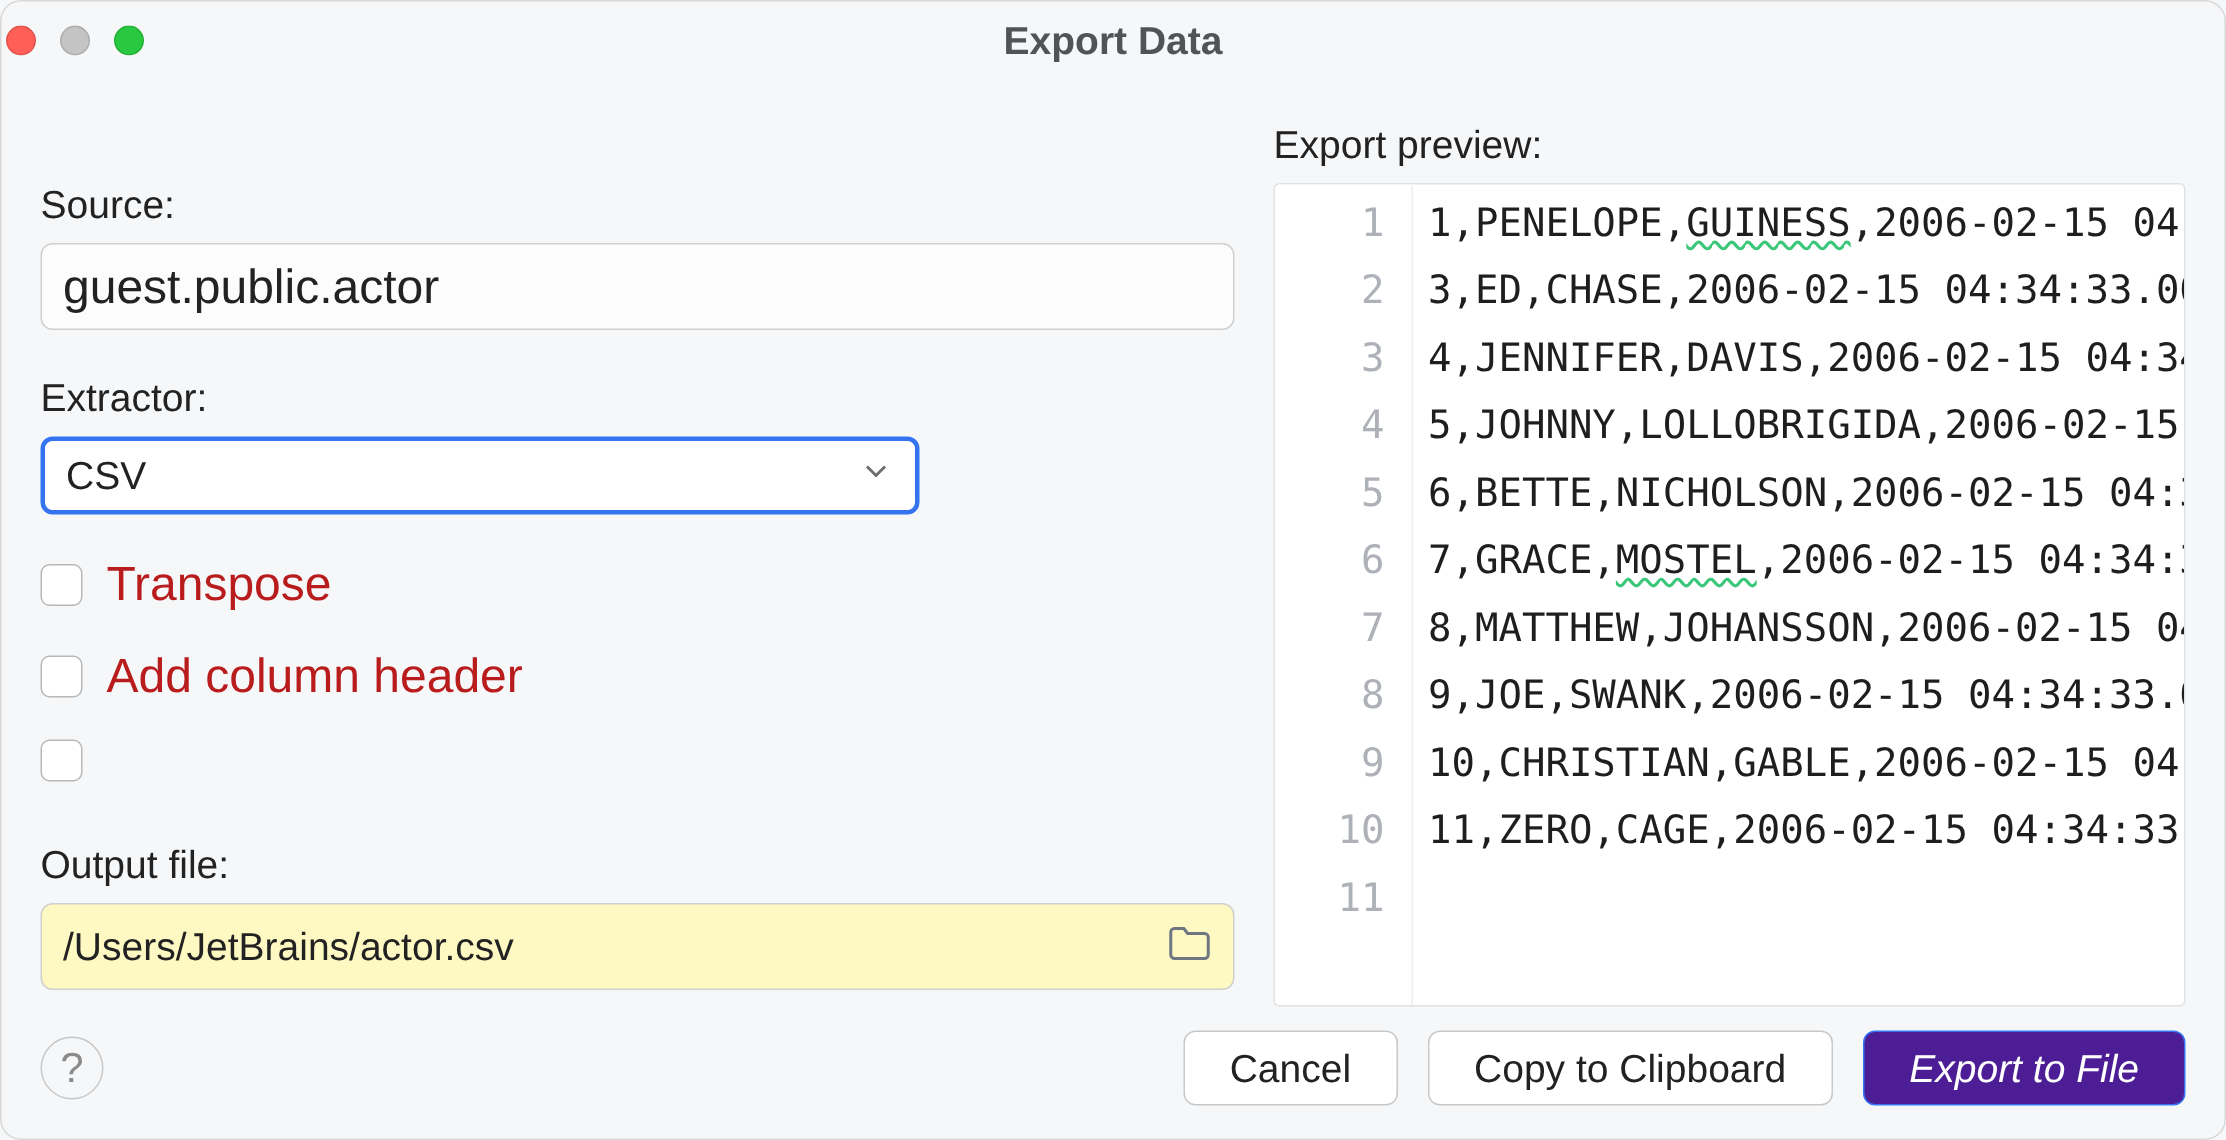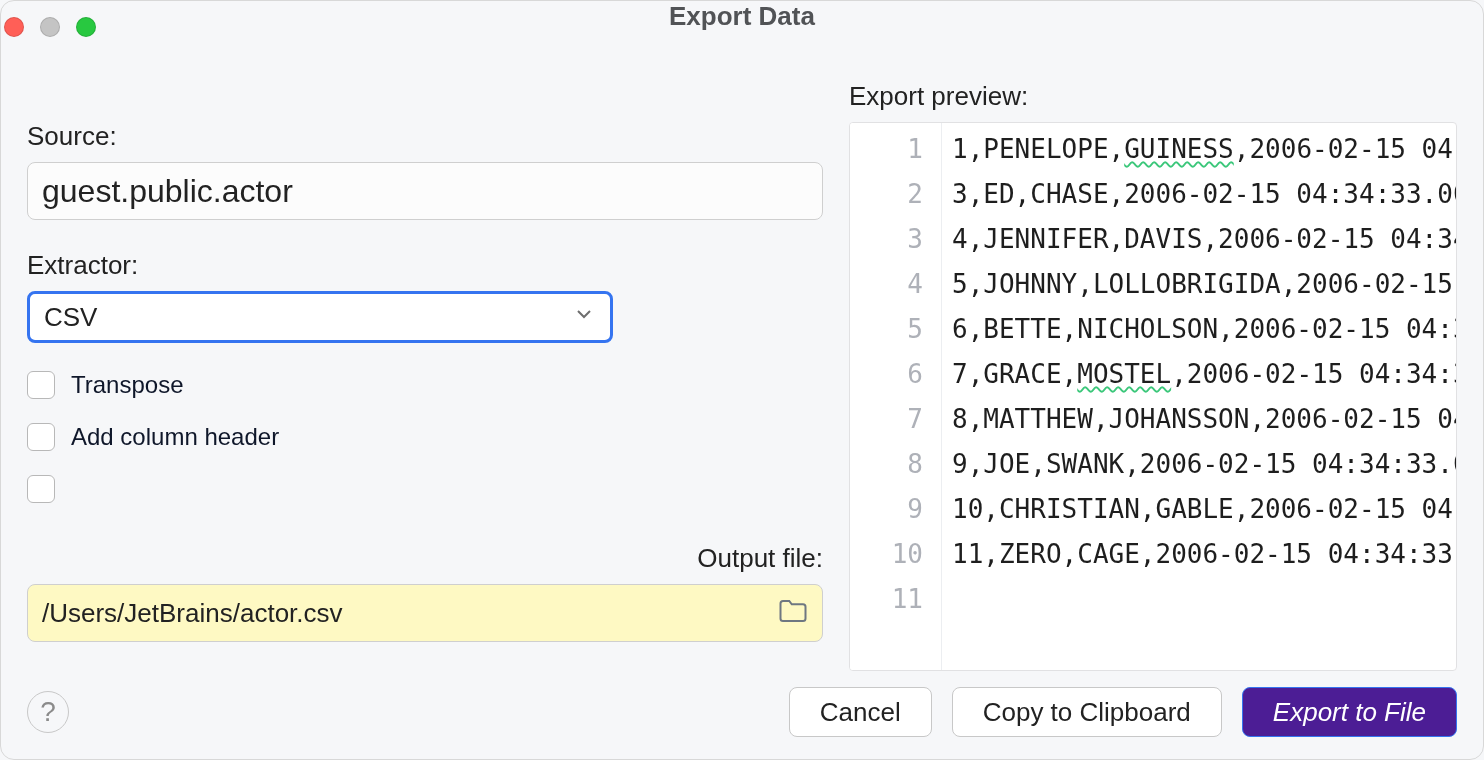--- a/index.html
+++ b/index.html
@@ -10,20 +10,21 @@
       height: 760px;
       overflow: hidden;
       display: flex;
       flex-direction: column;
       border-radius: 14px;
       border: 1px solid #d8d8d8;
     }
     .titlebar {
       height: 52px;
       display: flex;
+      align-items: center;
       position: relative;
       padding: 0 3px;
     }
     .traffic-lights {
       display: flex;
       gap: 16px;
       align-items: center;
     }
     .tl { width: 20px; height: 20px; border-radius: 50%; border: 0.5px solid rgba(0,0,0,0.12); }
     .tl.red { background: #ff5f57; }
@@ -87,22 +88,22 @@
       gap: 16px;
       margin: 12px 0;
     }
     .checkbox {
       width: 28px; height: 28px;
       border: 1.5px solid #b8b8b8;
       border-radius: 6px;
       background: #fff;
       cursor: pointer;
     }
-    .check-label { font-size: 24px; color: #0f172a; }
-    .output-wrap { margin-top: 28px; text-align: right; }
+    .check-label { font-size: 32px; color: #b91c1c; }
+    .output-wrap { margin-top: 28px; }
     .file-field {
       width: 100%;
       height: 58px;
       border: 1px solid #cfcfcf;
       border-radius: 8px;
       background: #fef9c3;
       padding: 0 14px;
       display: flex;
       align-items: center;
       justify-content: space-between;

